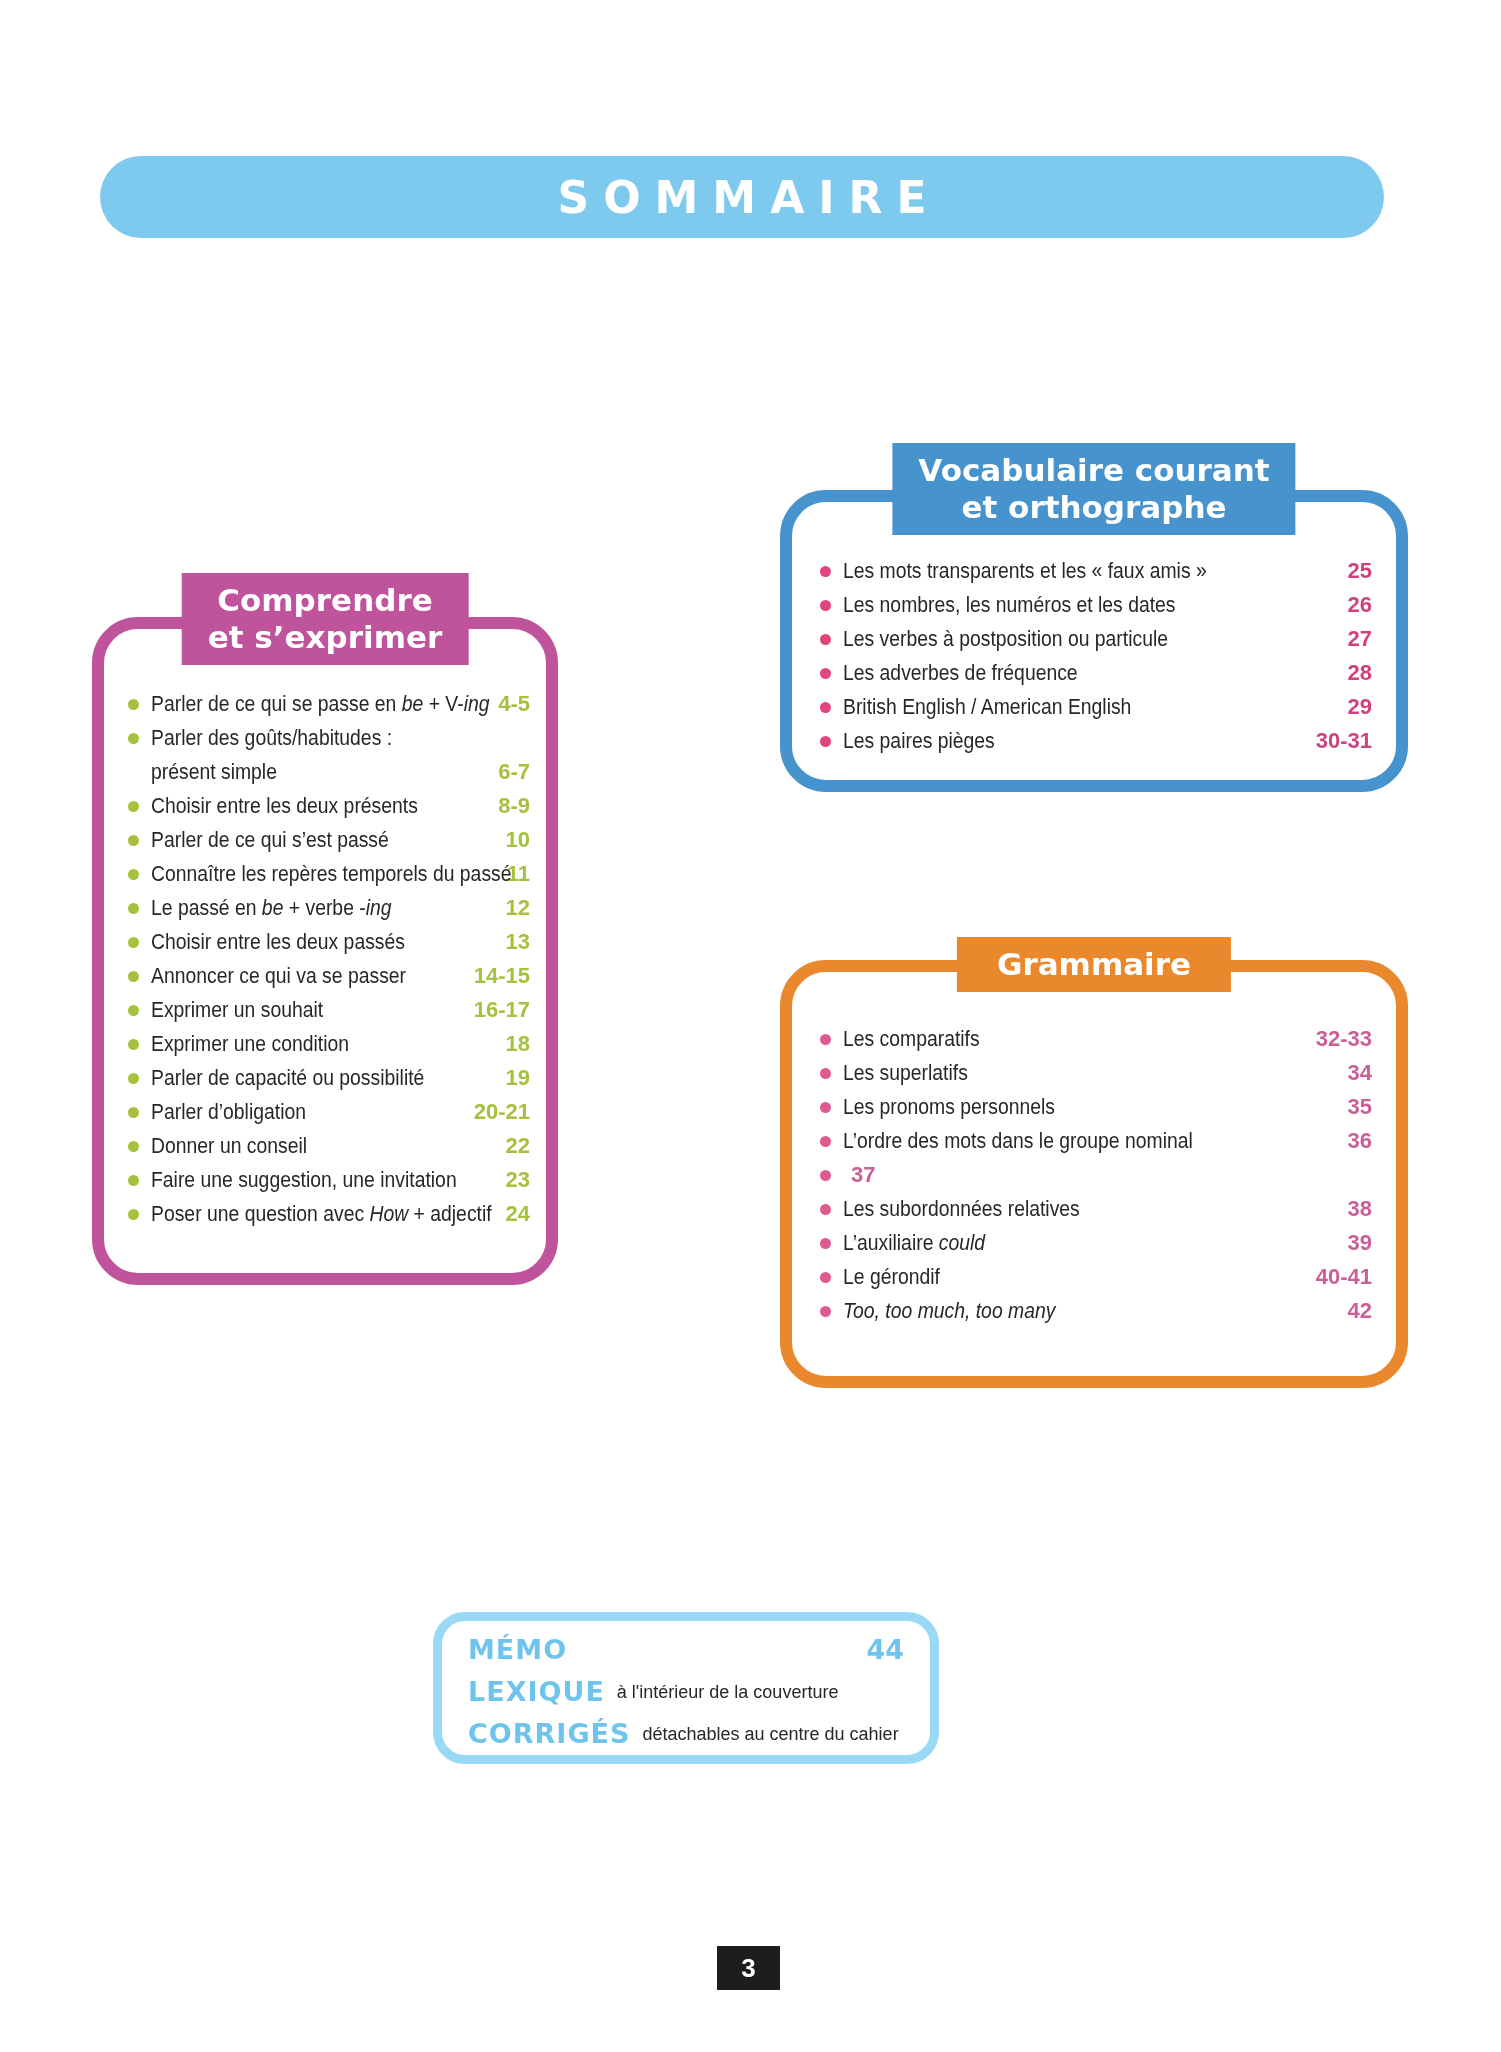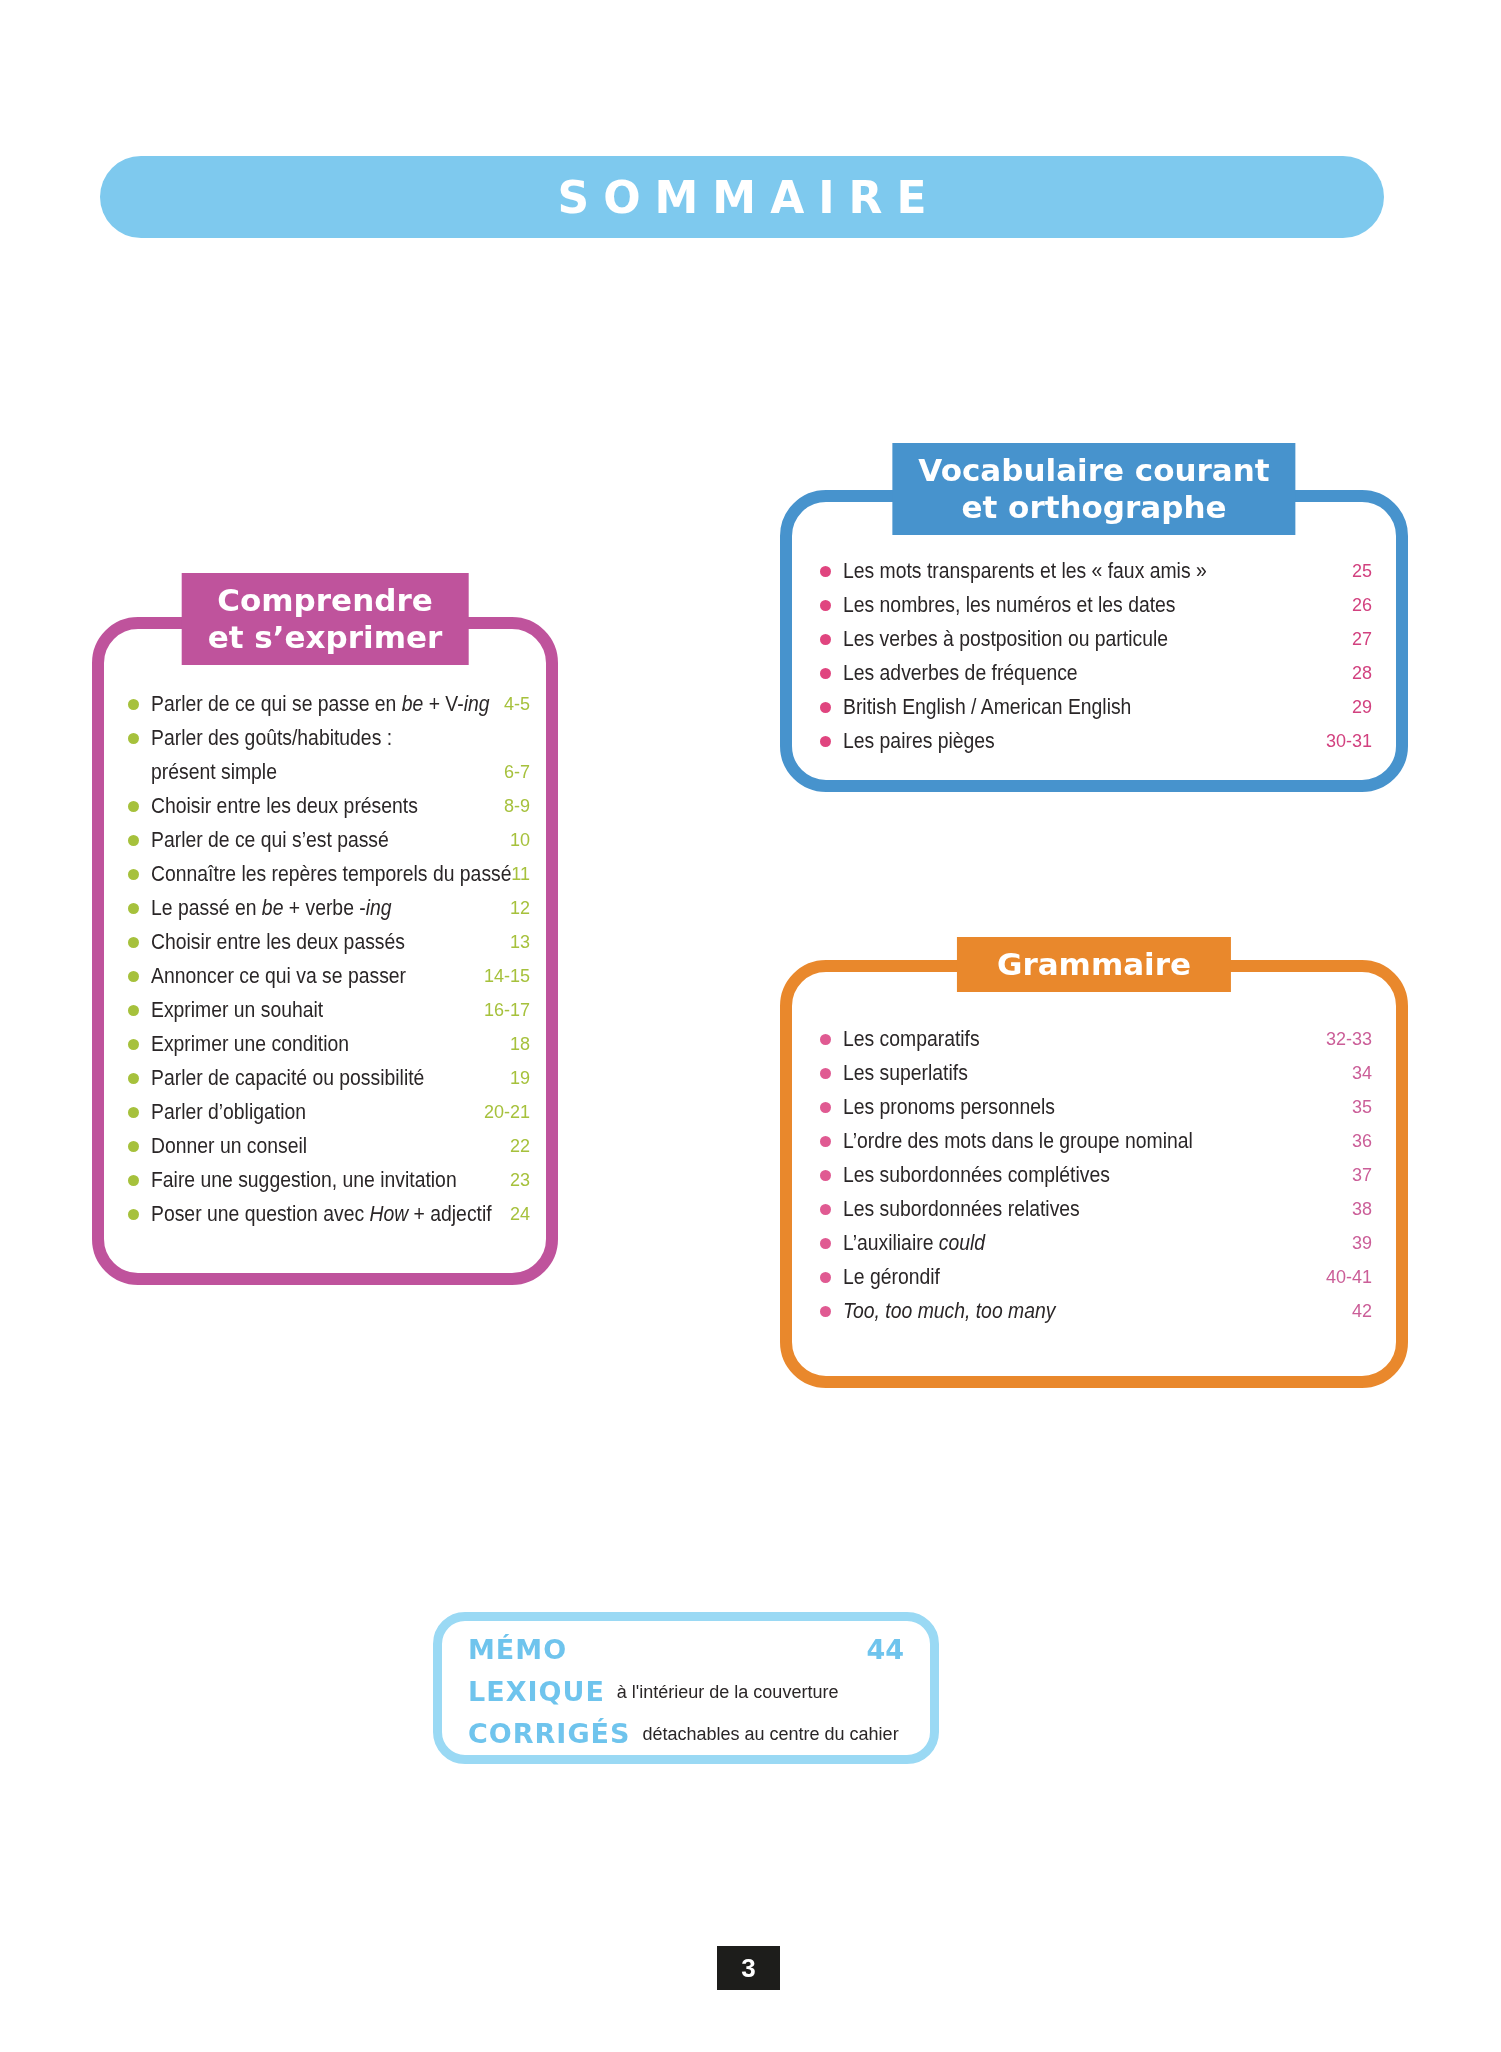--- a/index.html
+++ b/index.html
@@ -50,22 +50,22 @@
   .items li{display:flex;line-height:34px;font-size:22px;}
   .dot{
     width:11px;height:11px;border-radius:50%;background:var(--dot);
     flex:0 0 11px;margin:12px 12px 0 0;align-self:flex-start;
   }
   .lbl{flex:1 1 0;min-width:0;overflow:visible;}
   .line{display:block;}
   .txt{display:inline-block;white-space:nowrap;transform:scaleX(.88);transform-origin:0 60%;}
   .txt i{font-style:italic;}
   .pg{
-    align-self:flex-end;margin-left:8px;font-weight:normal;
-    color:var(--num);white-space:nowrap;font-size:18px;text-align:right;
+    align-self:flex-end;margin-left:8px;font-weight:bold;
+    color:var(--num);white-space:nowrap;font-size:22px;text-align:right;
   }
   
   .memo-box{
     position:absolute;left:433px;top:1612px;width:506px;height:152px;
     box-sizing:border-box;border:9px solid var(--memo_border);border-radius:32px;
     padding:8px 26px 0 26px;background:#ffffff;
   }
   .memo-row{display:flex;align-items:flex-end;line-height:42px;}
   .memo-label{
     font-family:"DejaVu Sans",sans-serif;font-weight:bold;font-size:27px;
@@ -285,23 +285,20 @@
       </li>
       <li>
         <span class="dot"></span>
         <span class="lbl">
           <span class="line"><span class="txt"><span>L’ordre des mots dans le groupe nominal</span></span></span>
         </span>
         <span class="pg">36</span>
       </li>
       <li>
         <span class="dot"></span>
-        <span class="lbl">
-          <span class="line"><span class="txt"><span>Les subordonnées complétives</span></span></span>
-        </span>
         <span class="pg">37</span>
       </li>
       <li>
         <span class="dot"></span>
         <span class="lbl">
           <span class="line"><span class="txt"><span>Les subordonnées relatives</span></span></span>
         </span>
         <span class="pg">38</span>
       </li>
       <li>

